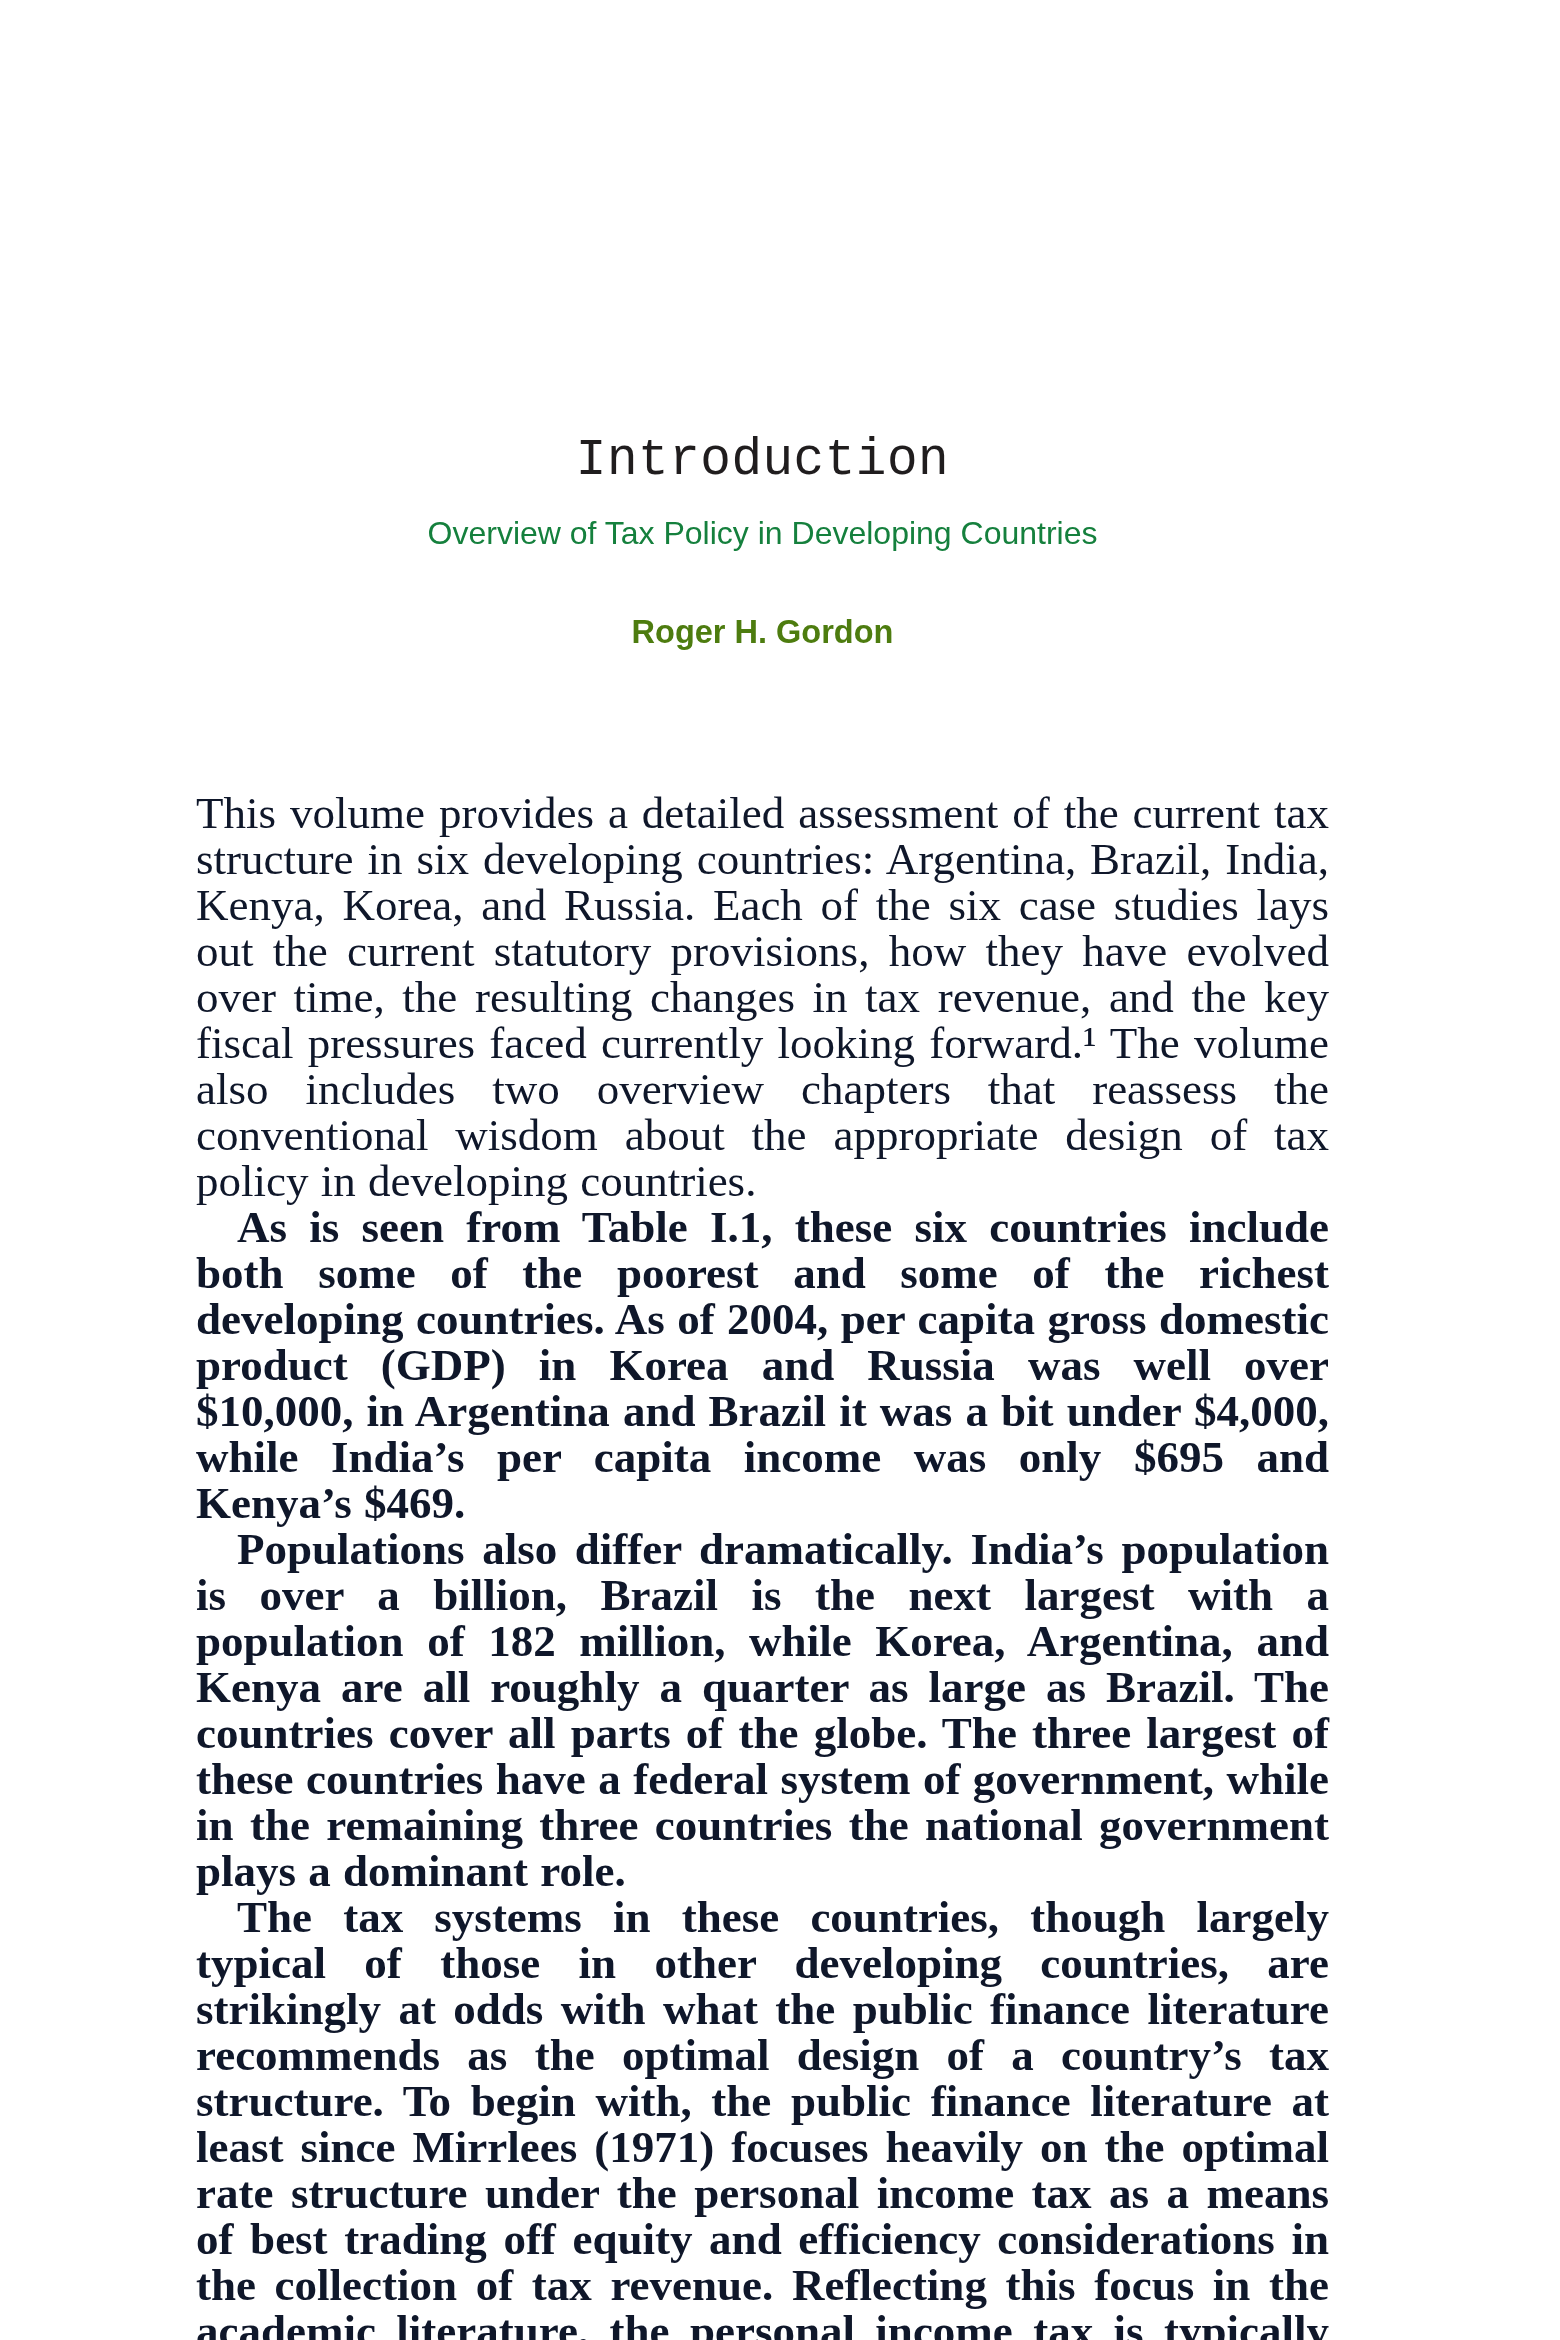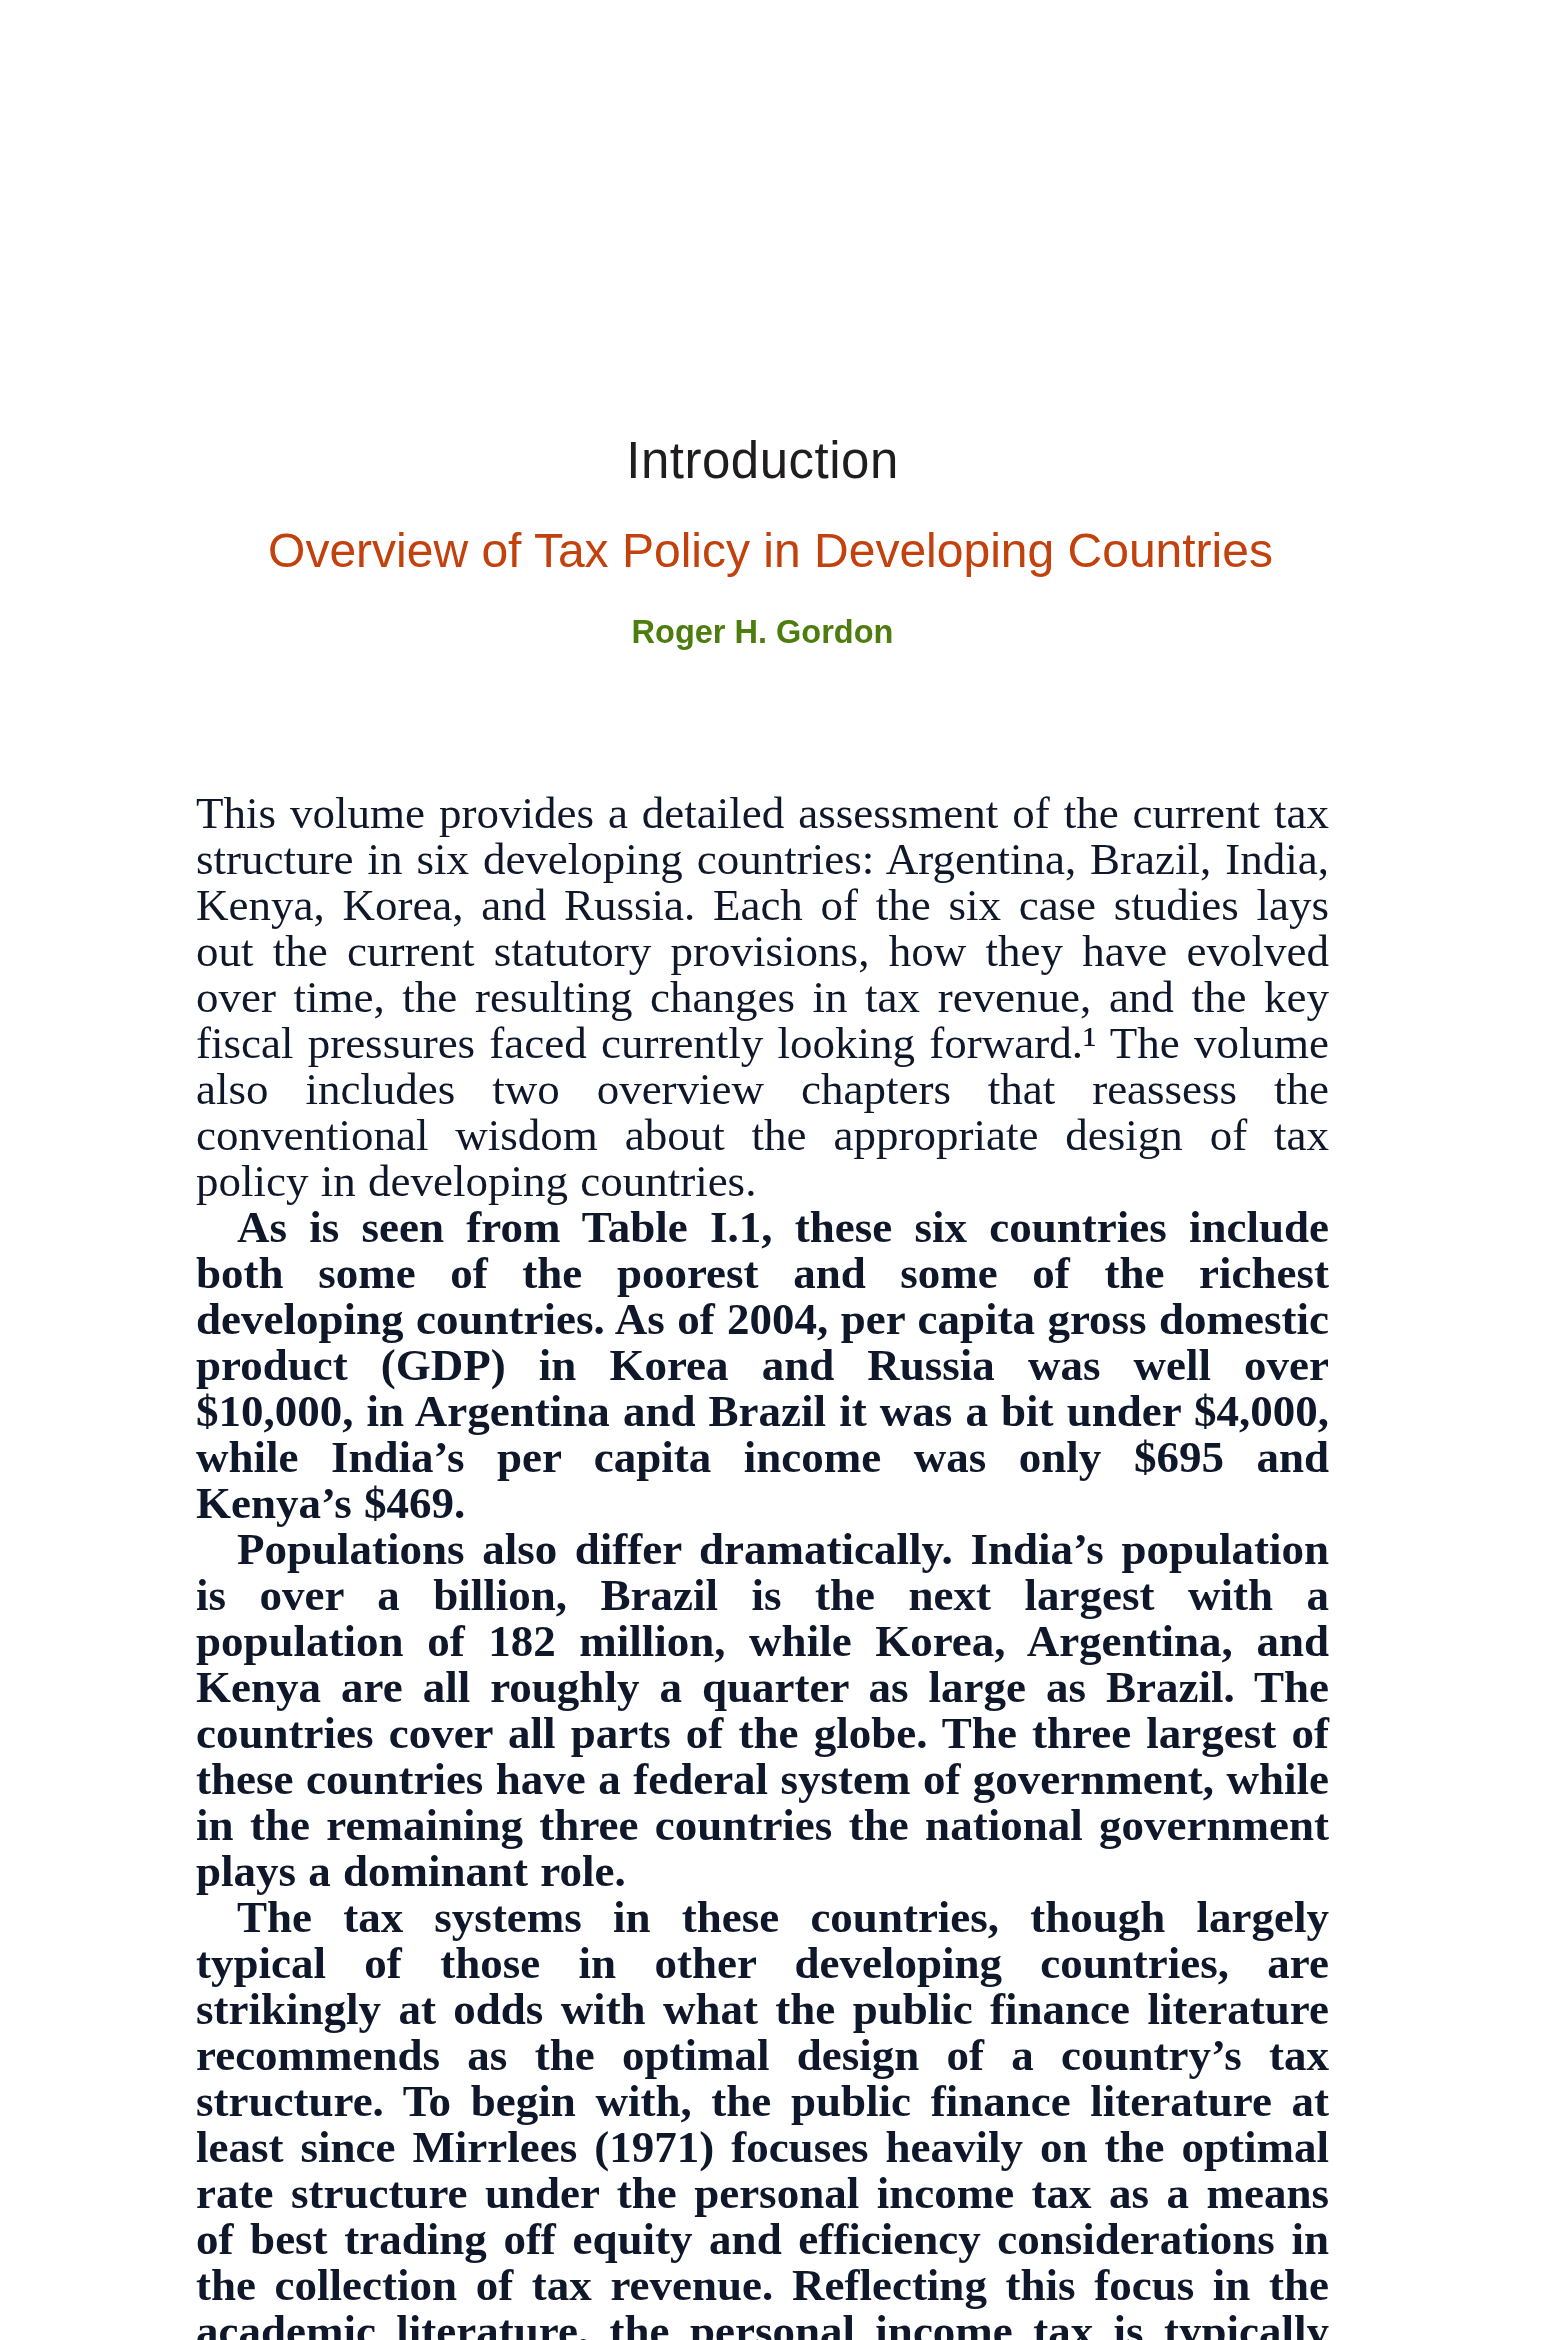--- a/index.html
+++ b/index.html
@@ -14,39 +14,39 @@
     background: #ffffff;
     overflow: hidden;
   }
   .title {
     position: absolute;
     top: 432px;
     left: 196px;
     width: 1133px;
     margin: 0;
     text-align: center;
-    font-family: Liberation Sans, sans-serif;
+    font-family: Liberation Mono, monospace;
     font-weight: 400;
     font-size: 51px;
     line-height: 1.15;
     color: #201d1e;
     letter-spacing: 0.5px;
   }
   .subtitle {
     position: absolute;
     top: 514px;
     left: 196px;
     width: 1133px;
-    margin: 8px;
+    margin: 0;
     text-align: center;
     font-family: "Liberation Sans", "DejaVu Sans", sans-serif;
     font-weight: 400;
-    font-size: 48px;
+    font-size: 32px;
     line-height: 1.2;
-    color: #c2410c;
+    color: #15803d;
   }
   .author {
     position: absolute;
     top: 613px;
     left: 196px;
     width: 1133px;
     margin: 0;
     text-align: center;
     font-family: "Liberation Sans", "DejaVu Sans", sans-serif;
     font-weight: 700;

